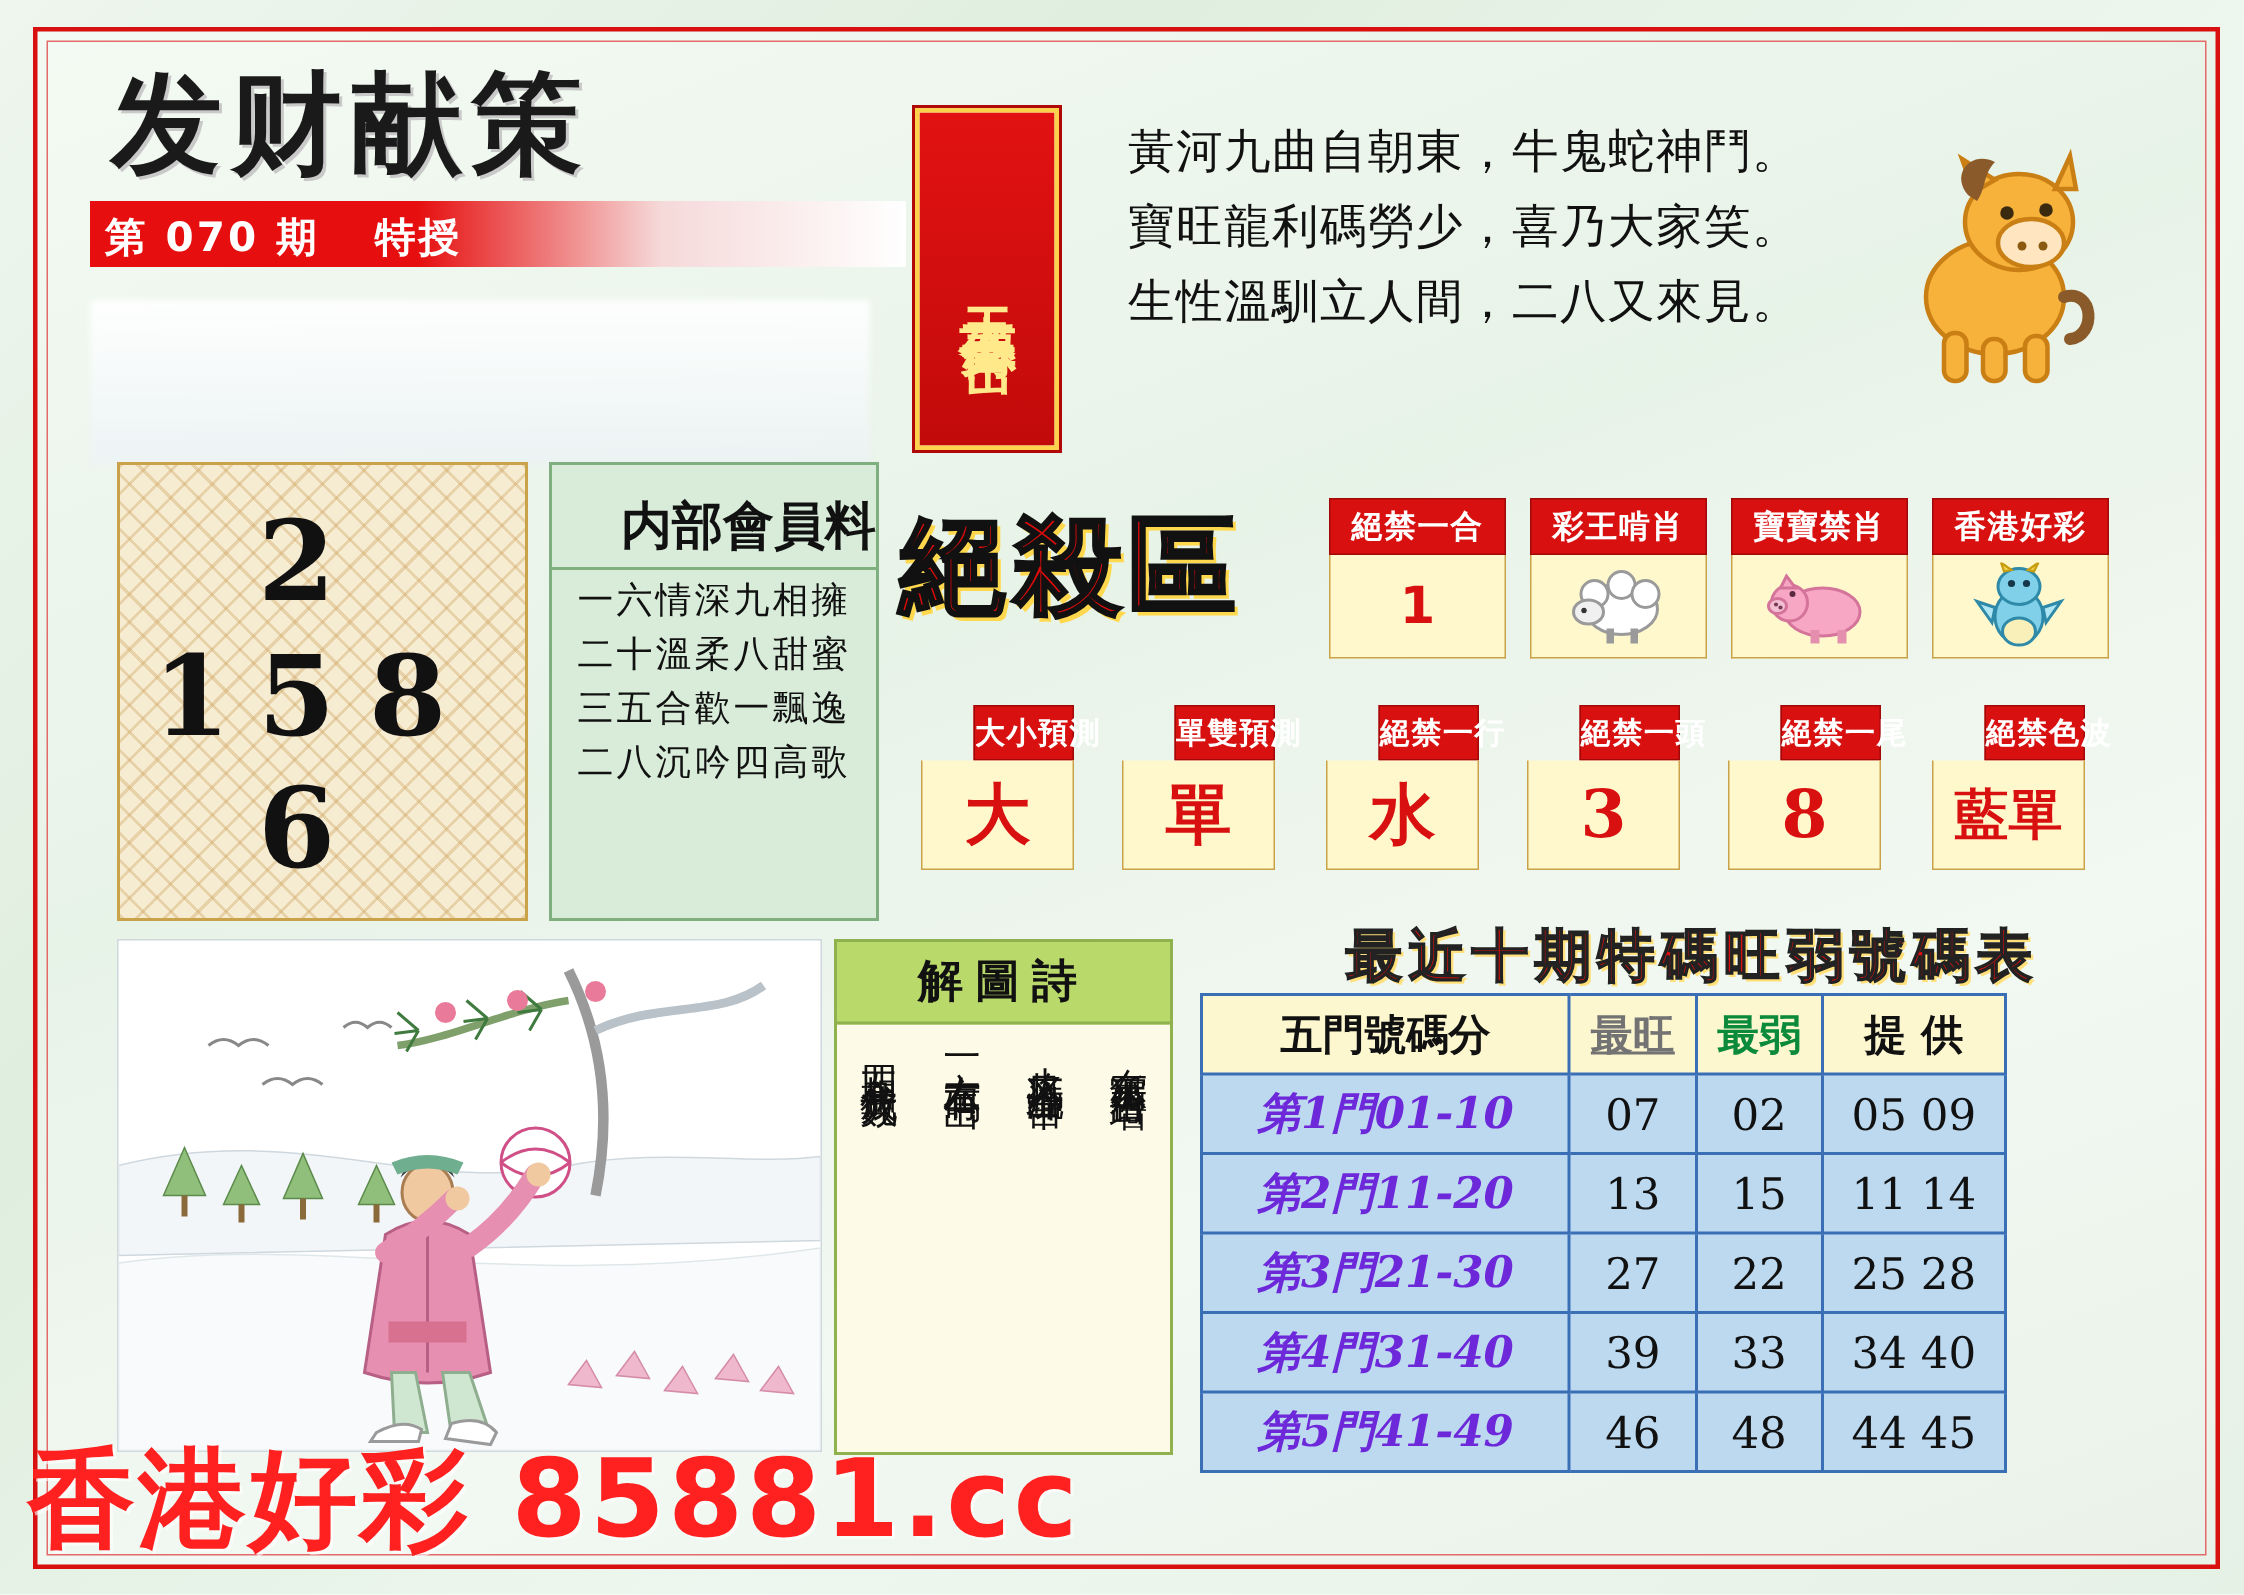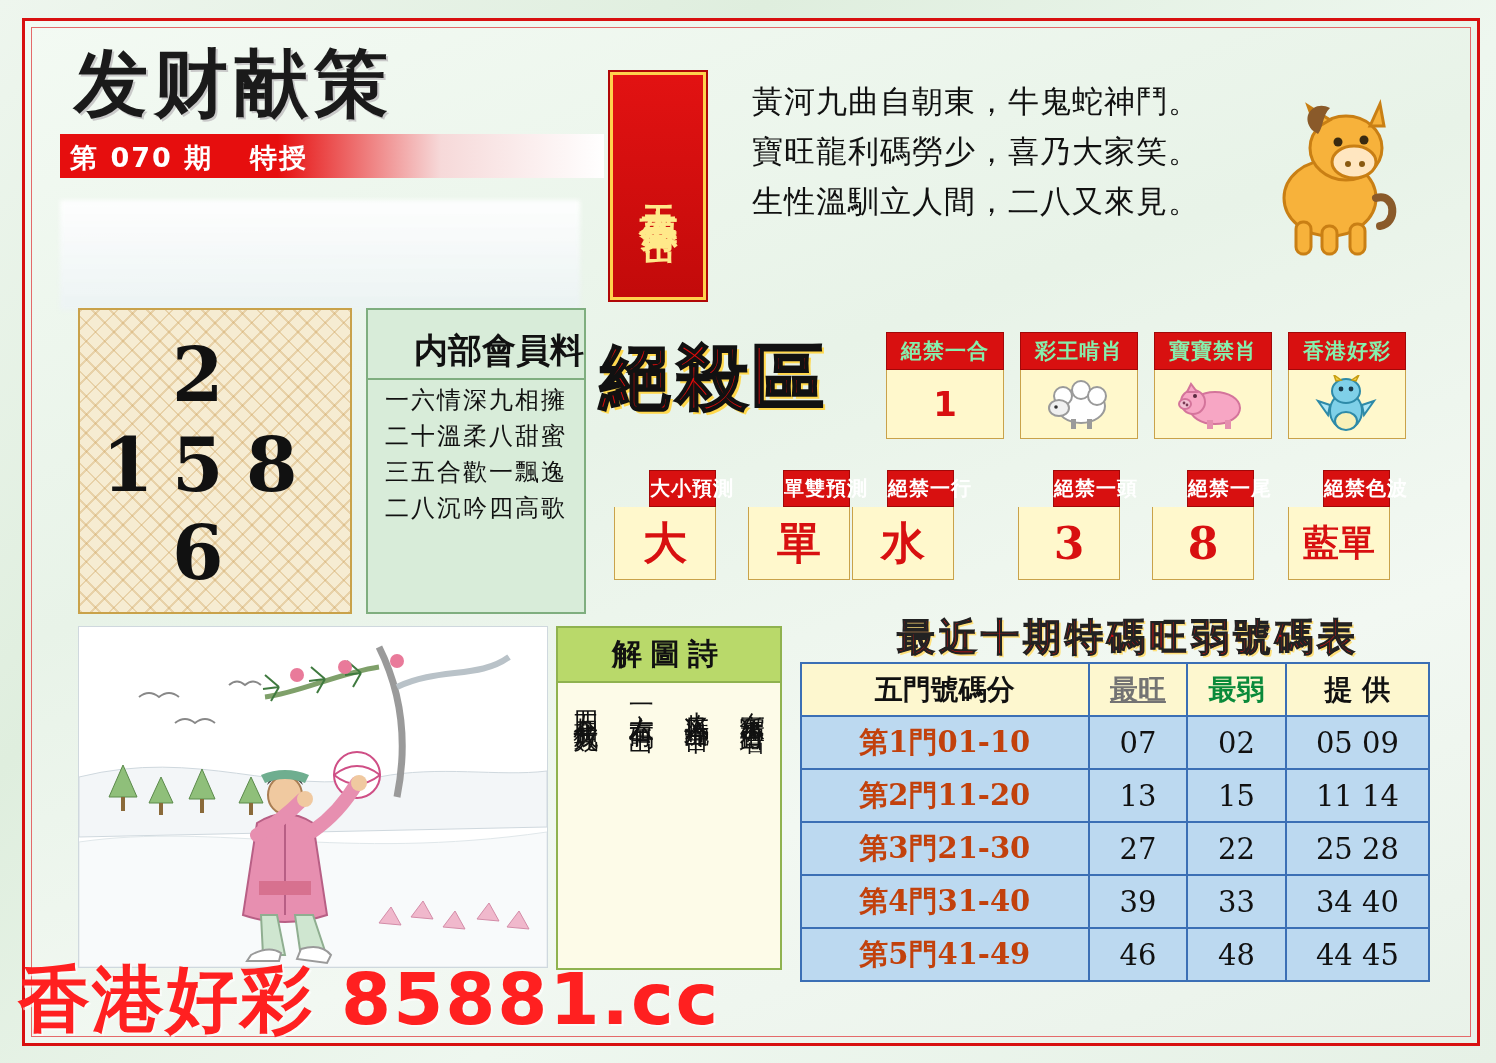--- a/index.html
+++ b/index.html
@@ -116,21 +116,21 @@
     position:absolute;left:600px;top:330px;width:280px;height:90px;
     font-family:"DejaVu Serif","Liberation Serif",serif;
     font-size:72px;font-weight:bold;color:#e00b0b;letter-spacing:4px;
     -webkit-text-stroke:2px #111;
     text-shadow:3px 3px 0 #ffd84d;
   }
 
   
   .topbox{position:absolute;width:118px;}
   .topbox .hd{
-    background:#d81010;color:#86efac;font-size:21px;font-weight:bold;text-align:center;
+    background:#d81010;color:#ffffff;font-size:21px;font-weight:bold;text-align:center;
     padding:4px 0;border:1px solid #a10808;letter-spacing:1px;white-space:nowrap;
   }
   .topbox .bd{
     background:#fff8cc;border:1px solid #c9a24a;border-top:none;height:68px;
     display:flex;align-items:center;justify-content:center;
     font-size:34px;font-weight:bold;color:#d81010;
   }
   .tb1{left:886px;top:332px;}
   .tb2{left:1020px;top:332px;}
   .tb3{left:1154px;top:332px;}
@@ -143,21 +143,21 @@
     padding:4px 0;border:1px solid #a10808;letter-spacing:1px;white-space:nowrap;margin-left:35px;
   }
   .botbox .bd{
     background:#fff8cc;border:1px solid #c9a24a;border-top:none;height:72px;
     display:flex;align-items:center;justify-content:center;
     font-size:44px;font-weight:bold;color:#d81010;
     font-family:"DejaVu Serif","Liberation Serif",serif;
   }
   .bb1{left:614px;top:470px;}
   .bb2{left:748px;top:470px;}
-  .bb3{left:852px;top:470px;}
+  .bb3{left:884px;top:470px;}
   .bb4{left:1018px;top:470px;}
   .bb5{left:1152px;top:470px;}
   .bb6{left:1288px;top:470px;}
 
   
   .illus{
     position:absolute;left:78px;top:626px;width:468px;height:340px;
     background:linear-gradient(180deg,#ffffff 0%,#f7fbff 55%,#eef3f7 100%);
     border:1px solid #cfd8de;overflow:hidden;
   }
@@ -182,31 +182,31 @@
   
   .tbl-title{
     position:absolute;left:818px;top:612px;width:620px;text-align:center;
     font-family:"DejaVu Serif","Liberation Serif",serif;
     font-size:38px;font-weight:bold;color:#d81010;letter-spacing:4px;
     -webkit-text-stroke:1px #222;
     text-shadow:2px 2px 0 #ffe07a;
     white-space:nowrap;
   }
   table.rank{
-    position:absolute;left:800px;top:662px;width:630px;border-collapse:collapse;
+    position:absolute;left:800px;top:662px;width:538px;border-collapse:collapse;
     font-family:"DejaVu Serif","Liberation Serif",serif;
   }
   table.rank th,table.rank td{
     border:2px solid #3b6fb5;text-align:center;height:49px;font-size:29px;color:#111;
   }
   table.rank thead th{background:#fdf7cf;font-size:28px;font-weight:bold;}
   table.rank thead th.c-hot{color:#737373;text-decoration:underline;}
   table.rank thead th.c-cold{color:#0a8a3a;}
   table.rank tbody td{background:#bcd9f0;}
-  table.rank tbody td.k{color:#c2410c;font-weight:bold;}
+  table.rank tbody td.k{color:#6d28d9;font-weight:bold;font-style:italic;}
 
   
   .wm{
     position:absolute;left:18px;top:952px;width:940px;height:100px;
     font-family:"DejaVu Sans","Liberation Sans",sans-serif;
     font-size:72px;font-weight:bold;color:#ff2020;letter-spacing:2px;
     text-shadow:2px 2px 0 rgba(255,255,255,.6);
     white-space:nowrap;
   }
 </style>

